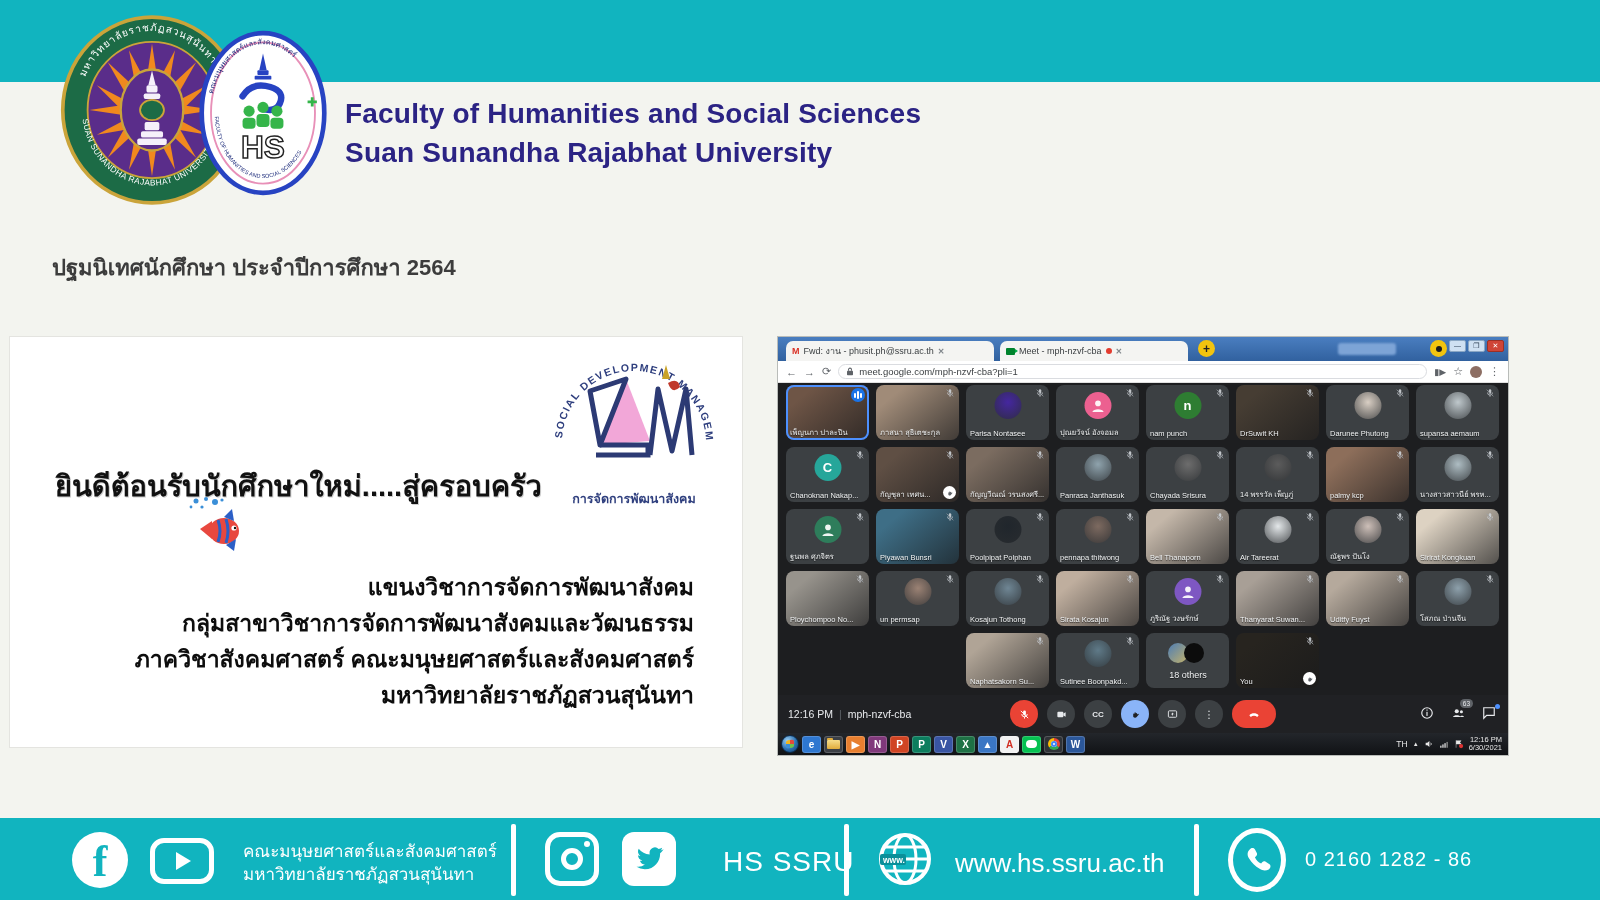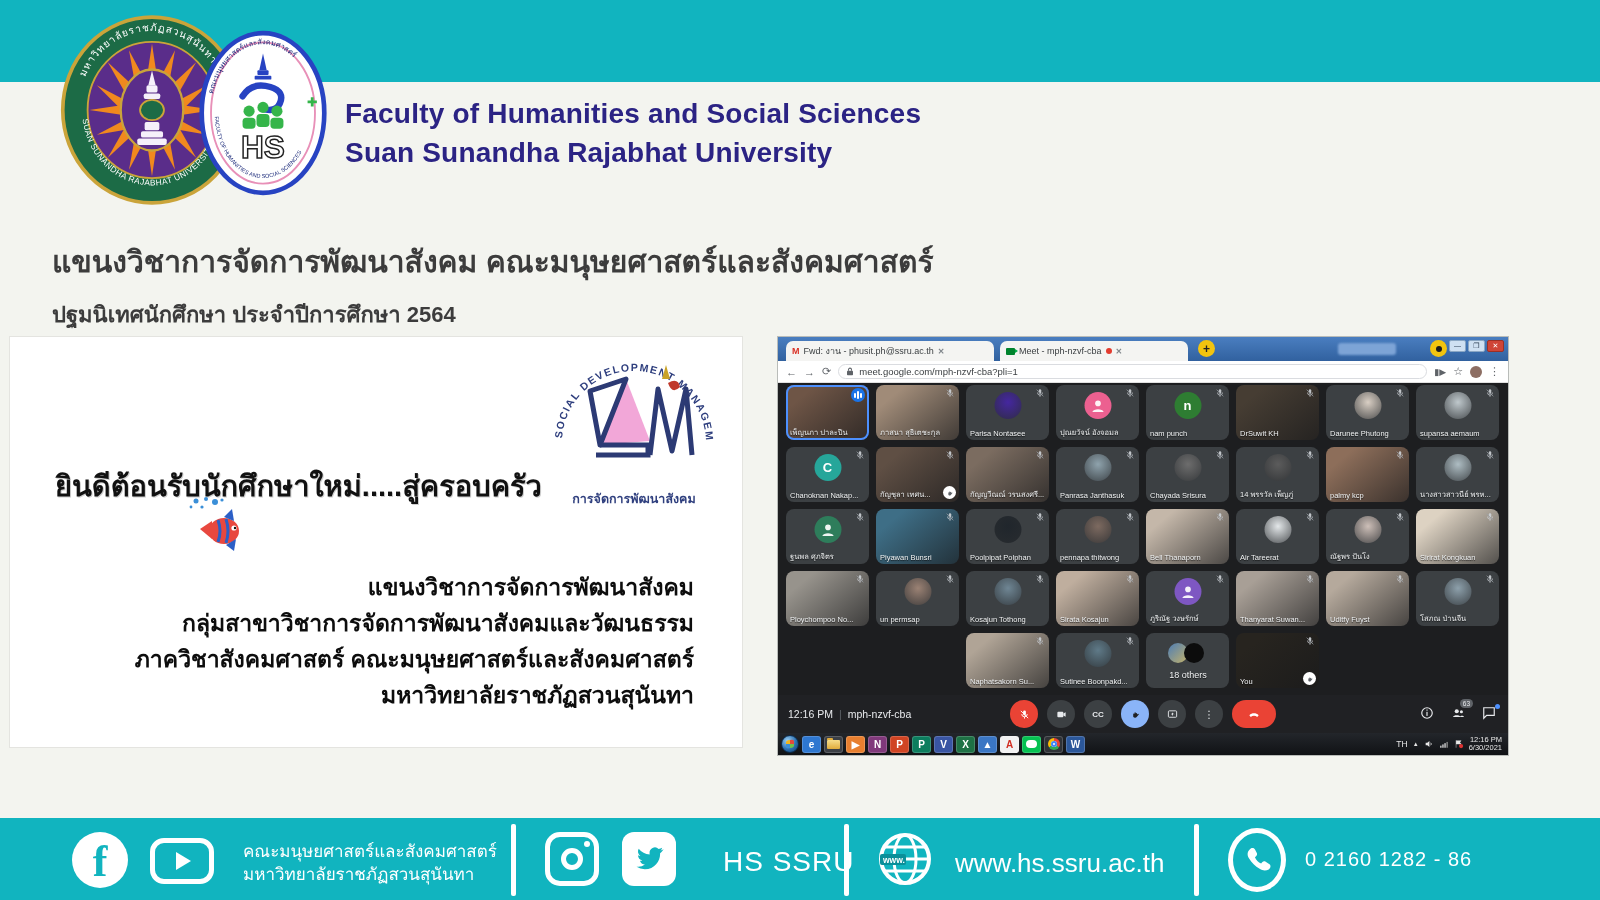--- a/index.html
+++ b/index.html
@@ -185,21 +185,20 @@
     <text font-size="8" fill="#1b2a7a"><textPath href="#arcTop2" startOffset="10%">คณะมนุษยศาสตร์และสังคมศาสตร์</textPath></text>
     <text font-size="6" fill="#1b2a7a"><textPath href="#arcBot2" startOffset="2%">FACULTY OF HUMANITIES AND SOCIAL SCIENCES</textPath></text>
   </svg>
 
   <div class="fac-header">
     <div>Faculty of Humanities and Social Sciences</div>
     <div>Suan Sunandha Rajabhat University</div>
   </div>
 
   <div class="page-title">
-    <div class="l1">แขนงวิชาการจัดการพัฒนาสังคม คณะมนุษยศาสตร์และสังคมศาสตร์</div>
     <div class="l2">ปฐมนิเทศนักศึกษา ประจำปีการศึกษา 2564</div>
   </div>
 
   <div class="slide">
     <div class="welcome">ยินดีต้อนรับนักศึกษาใหม่.....สู่ครอบครัว</div>
 
     <svg class="sdm" viewBox="0 0 192 162">
       <defs>
           <path id="sdmArc" d="M 24,92 A 72,72 0 1 1 168,92"></path>
         </defs>

